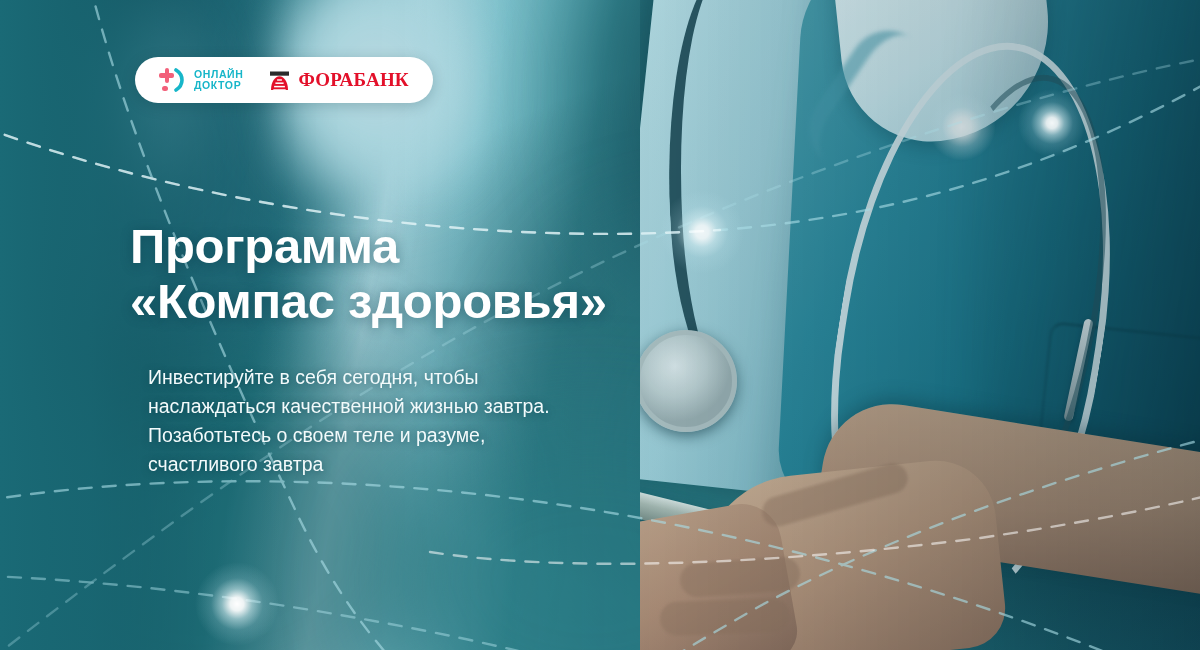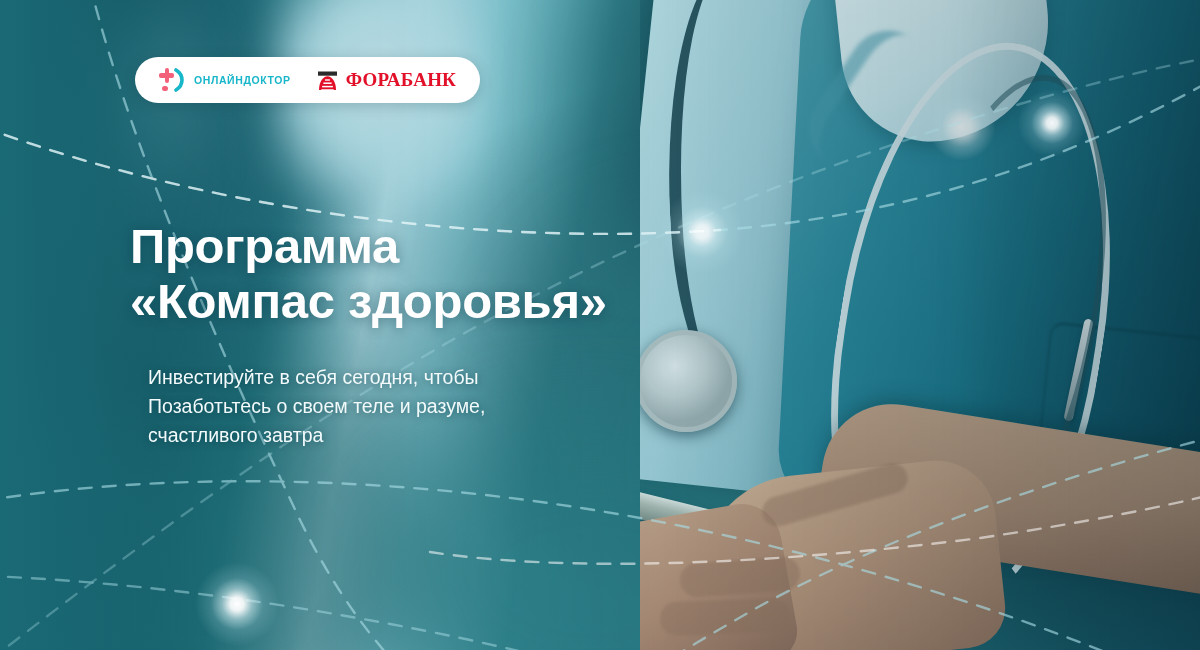--- a/index.html
+++ b/index.html
@@ -209,21 +209,21 @@
   }
   .od-cross::before,.od-cross::after{
     content:"";position:absolute;background:#f2607a;border-radius:2px;
   }
   .od-cross::before{left:5.5px;top:0;width:4.6px;height:15px;}
   .od-cross::after{left:0;top:5.2px;width:15px;height:4.6px;}
   .od-dot{
     position:absolute;left:3.2px;top:19px;width:5.4px;height:5.4px;border-radius:50%;background:#f2607a;
   }
   .od-arc{position:absolute;left:15px;top:1px;width:12px;height:24px;}
-  .od-text{display:flex;flex-direction:row;line-height:1.02;}
+  .od-text{display:flex;flex-direction:column;line-height:1.02;}
   .od-text span{
     font-size:10.5px;font-weight:bold;color:#17b6c9;letter-spacing:.6px;
     font-family:"Liberation Sans","DejaVu Sans",sans-serif;
   }
   .logo-fb{display:flex;align-items:center;gap:8px;}
   .fb-mark{width:21px;height:21px;flex:none;}
   .fb-text{
     font-family:"Liberation Serif","DejaVu Serif",serif;
     font-size:19px;font-weight:bold;color:#e3102a;letter-spacing:.2px;white-space:nowrap;
   }
@@ -339,17 +339,18 @@
 
   </div>
 
   <h1 class="headline">
     <span class="ln">Программа</span>
     <span class="ln">«Компас здоровья»</span>
   </h1>
 
   <p class="subtext">
     <span class="ln">Инвестируйте в себя сегодня, чтобы</span>
+    <span class="ln">наслаждаться качественной жизнью завтра.</span>
     <span class="ln">Позаботьтесь о своем теле и разуме,</span>
     <span class="ln">счастливого завтра</span>
   </p>
 
 </div>
 
 </body></html>

